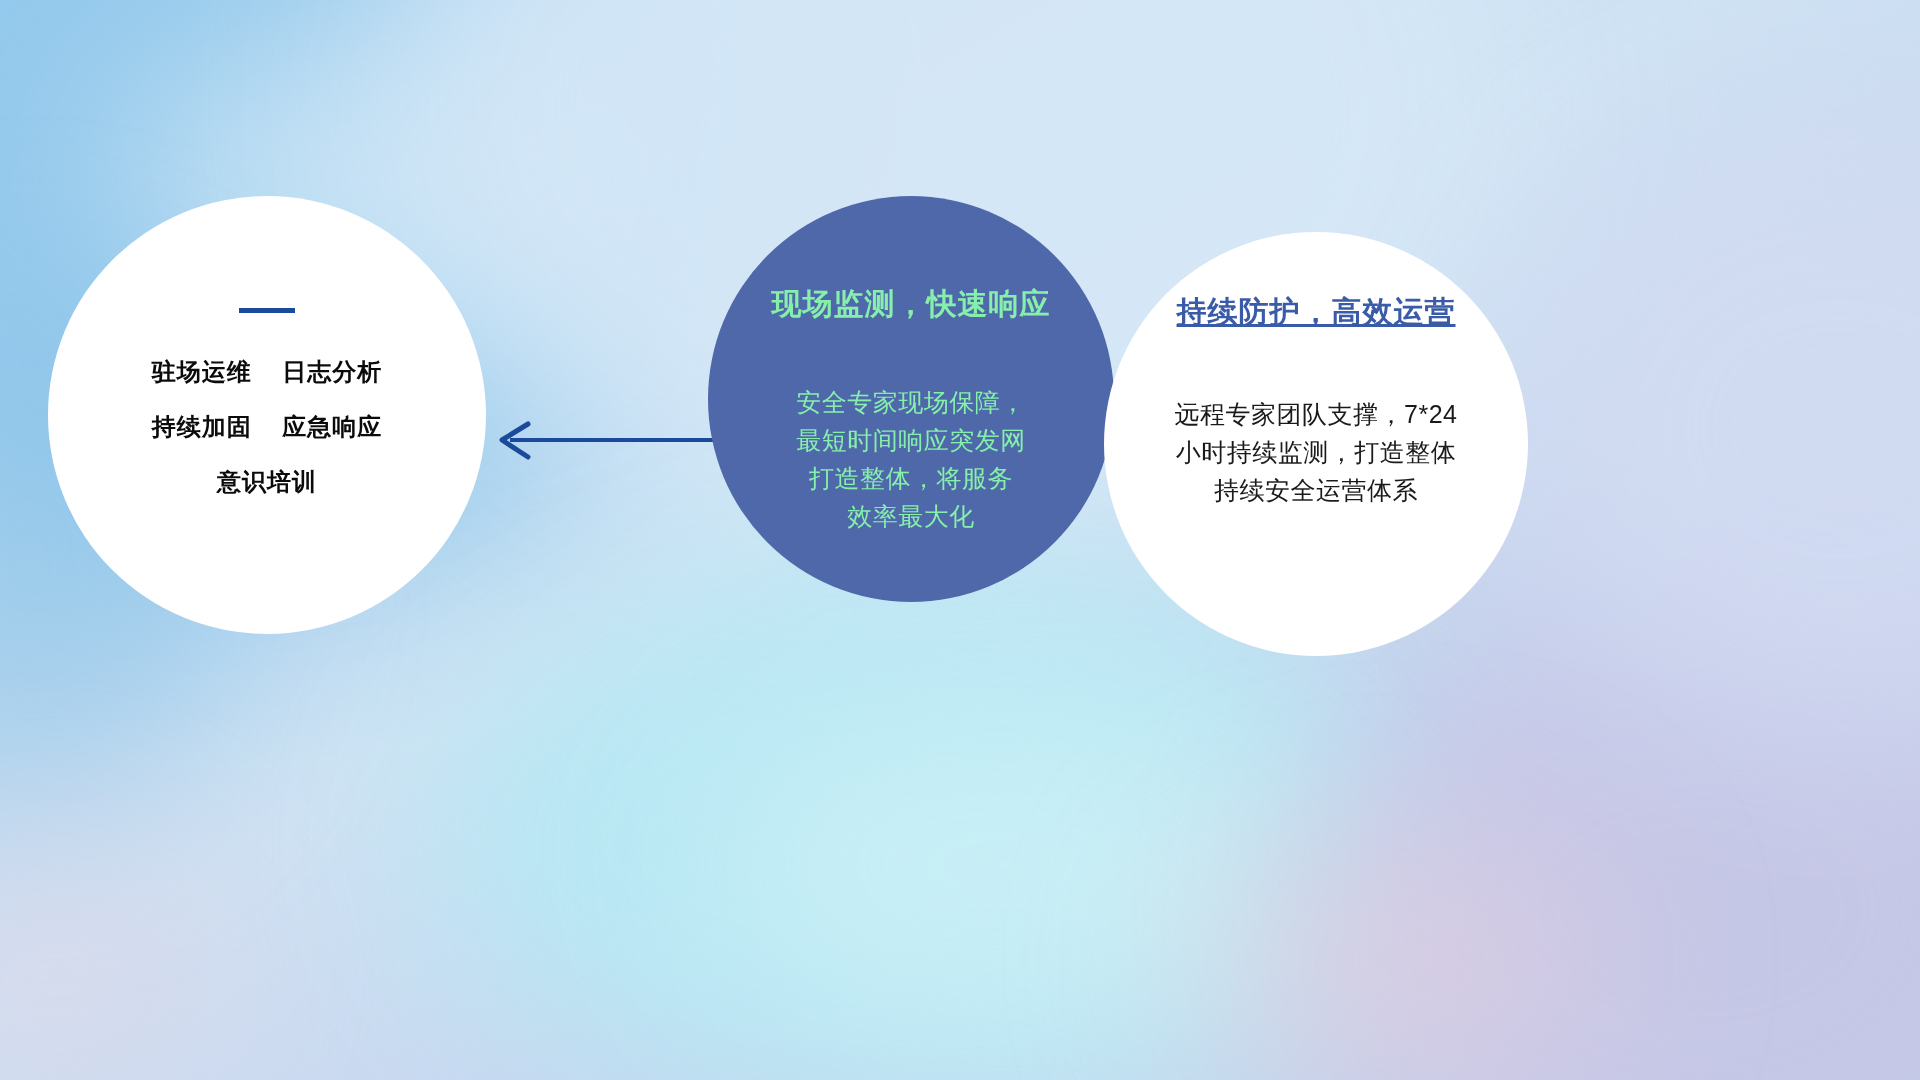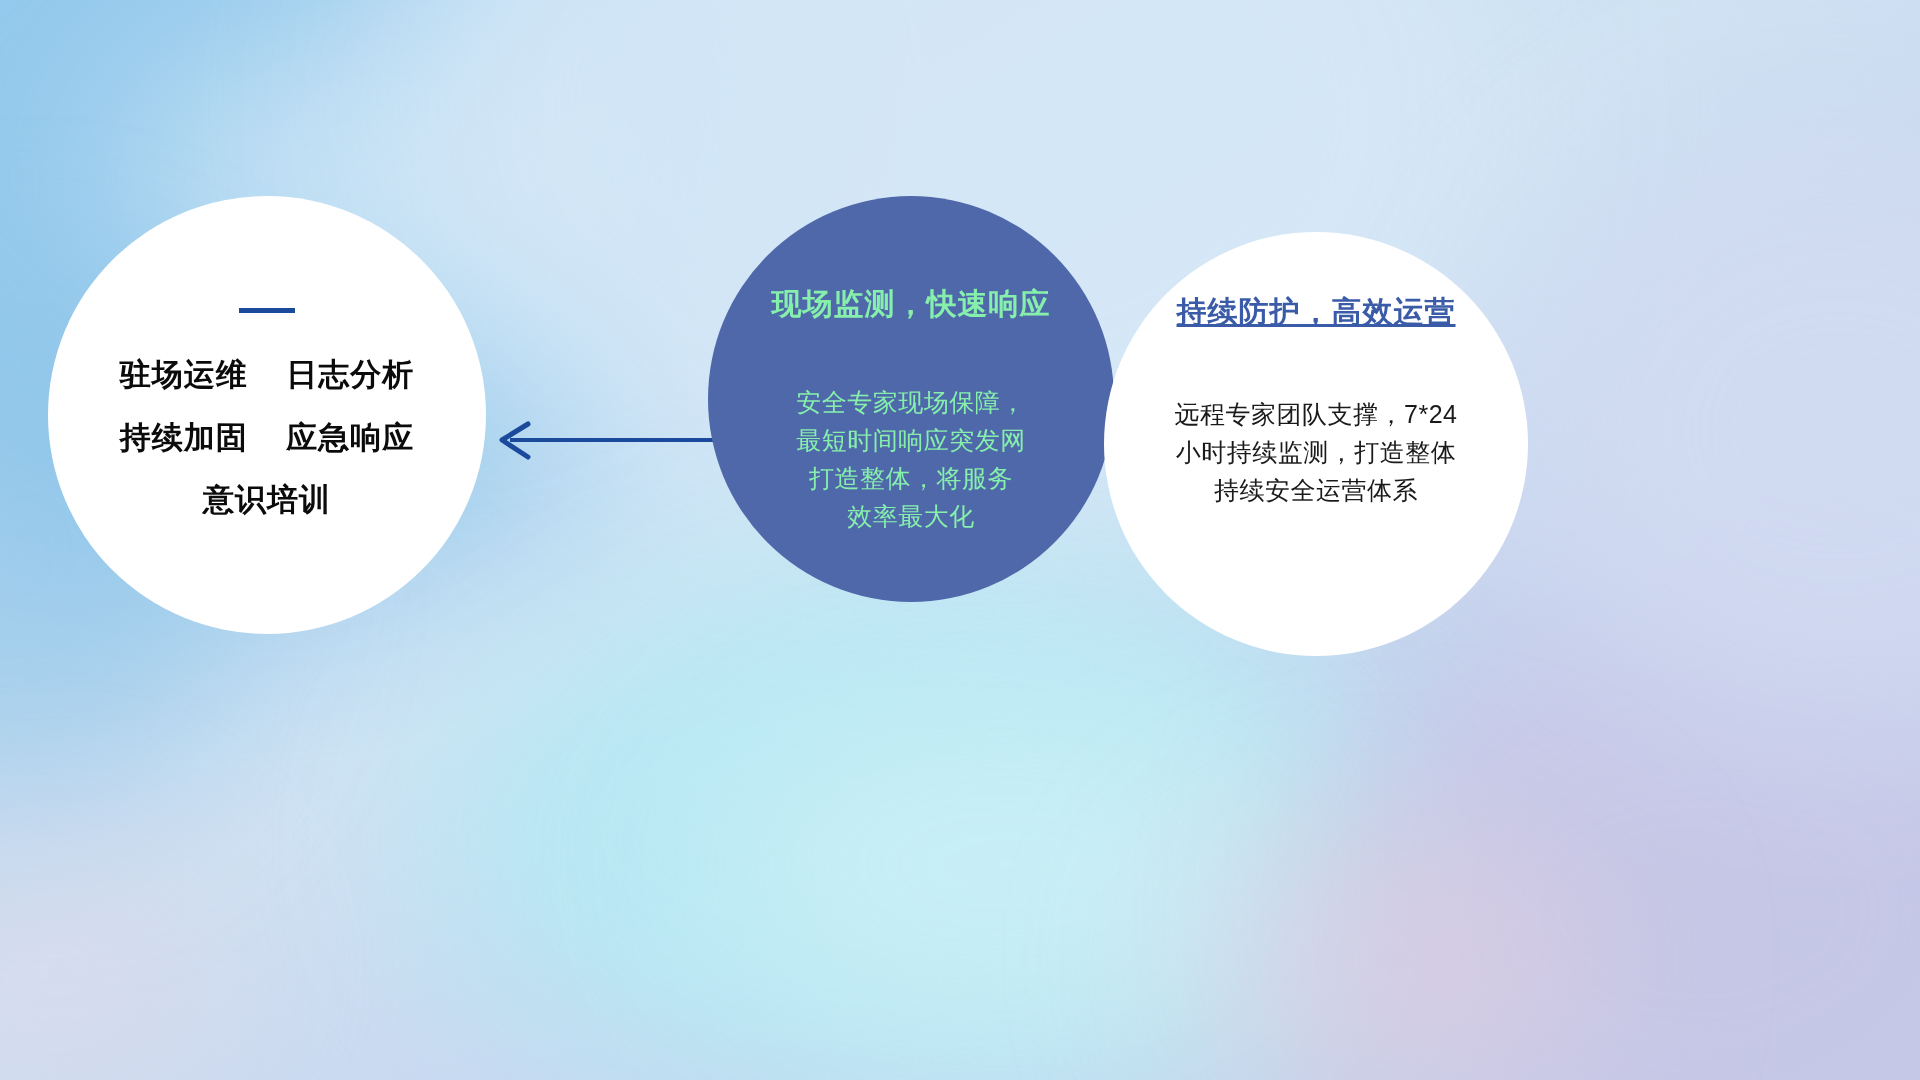--- a/index.html
+++ b/index.html
@@ -33,21 +33,21 @@
   
   .circle{position:absolute;border-radius:50%;display:flex;flex-direction:column;
           align-items:center;justify-content:flex-start;box-sizing:border-box;}
 
   .circle-left{
     left:48px;top:196px;width:438px;height:438px;background:#ffffff;
     padding-top:112px;
   }
   .dash{width:56px;height:5px;background:#1b4a9c;margin-bottom:46px;}
   .left-line{
-    font-size:31px;font-weight:bold;color:#0b0b0b;letter-spacing:1px;
+    font-size:24px;font-weight:bold;color:#0b0b0b;letter-spacing:1px;
     line-height:1.05;margin-bottom:30px;white-space:pre;
   }
   .left-line.last{margin-bottom:16px;}
 
   .circle-mid{
     left:708px;top:196px;width:406px;height:406px;background:#4e68a9;
     padding-top:88px;z-index:3;
   }
   .mid-title{
     font-size:30px;font-weight:bold;color:#86efac;letter-spacing:1px;

